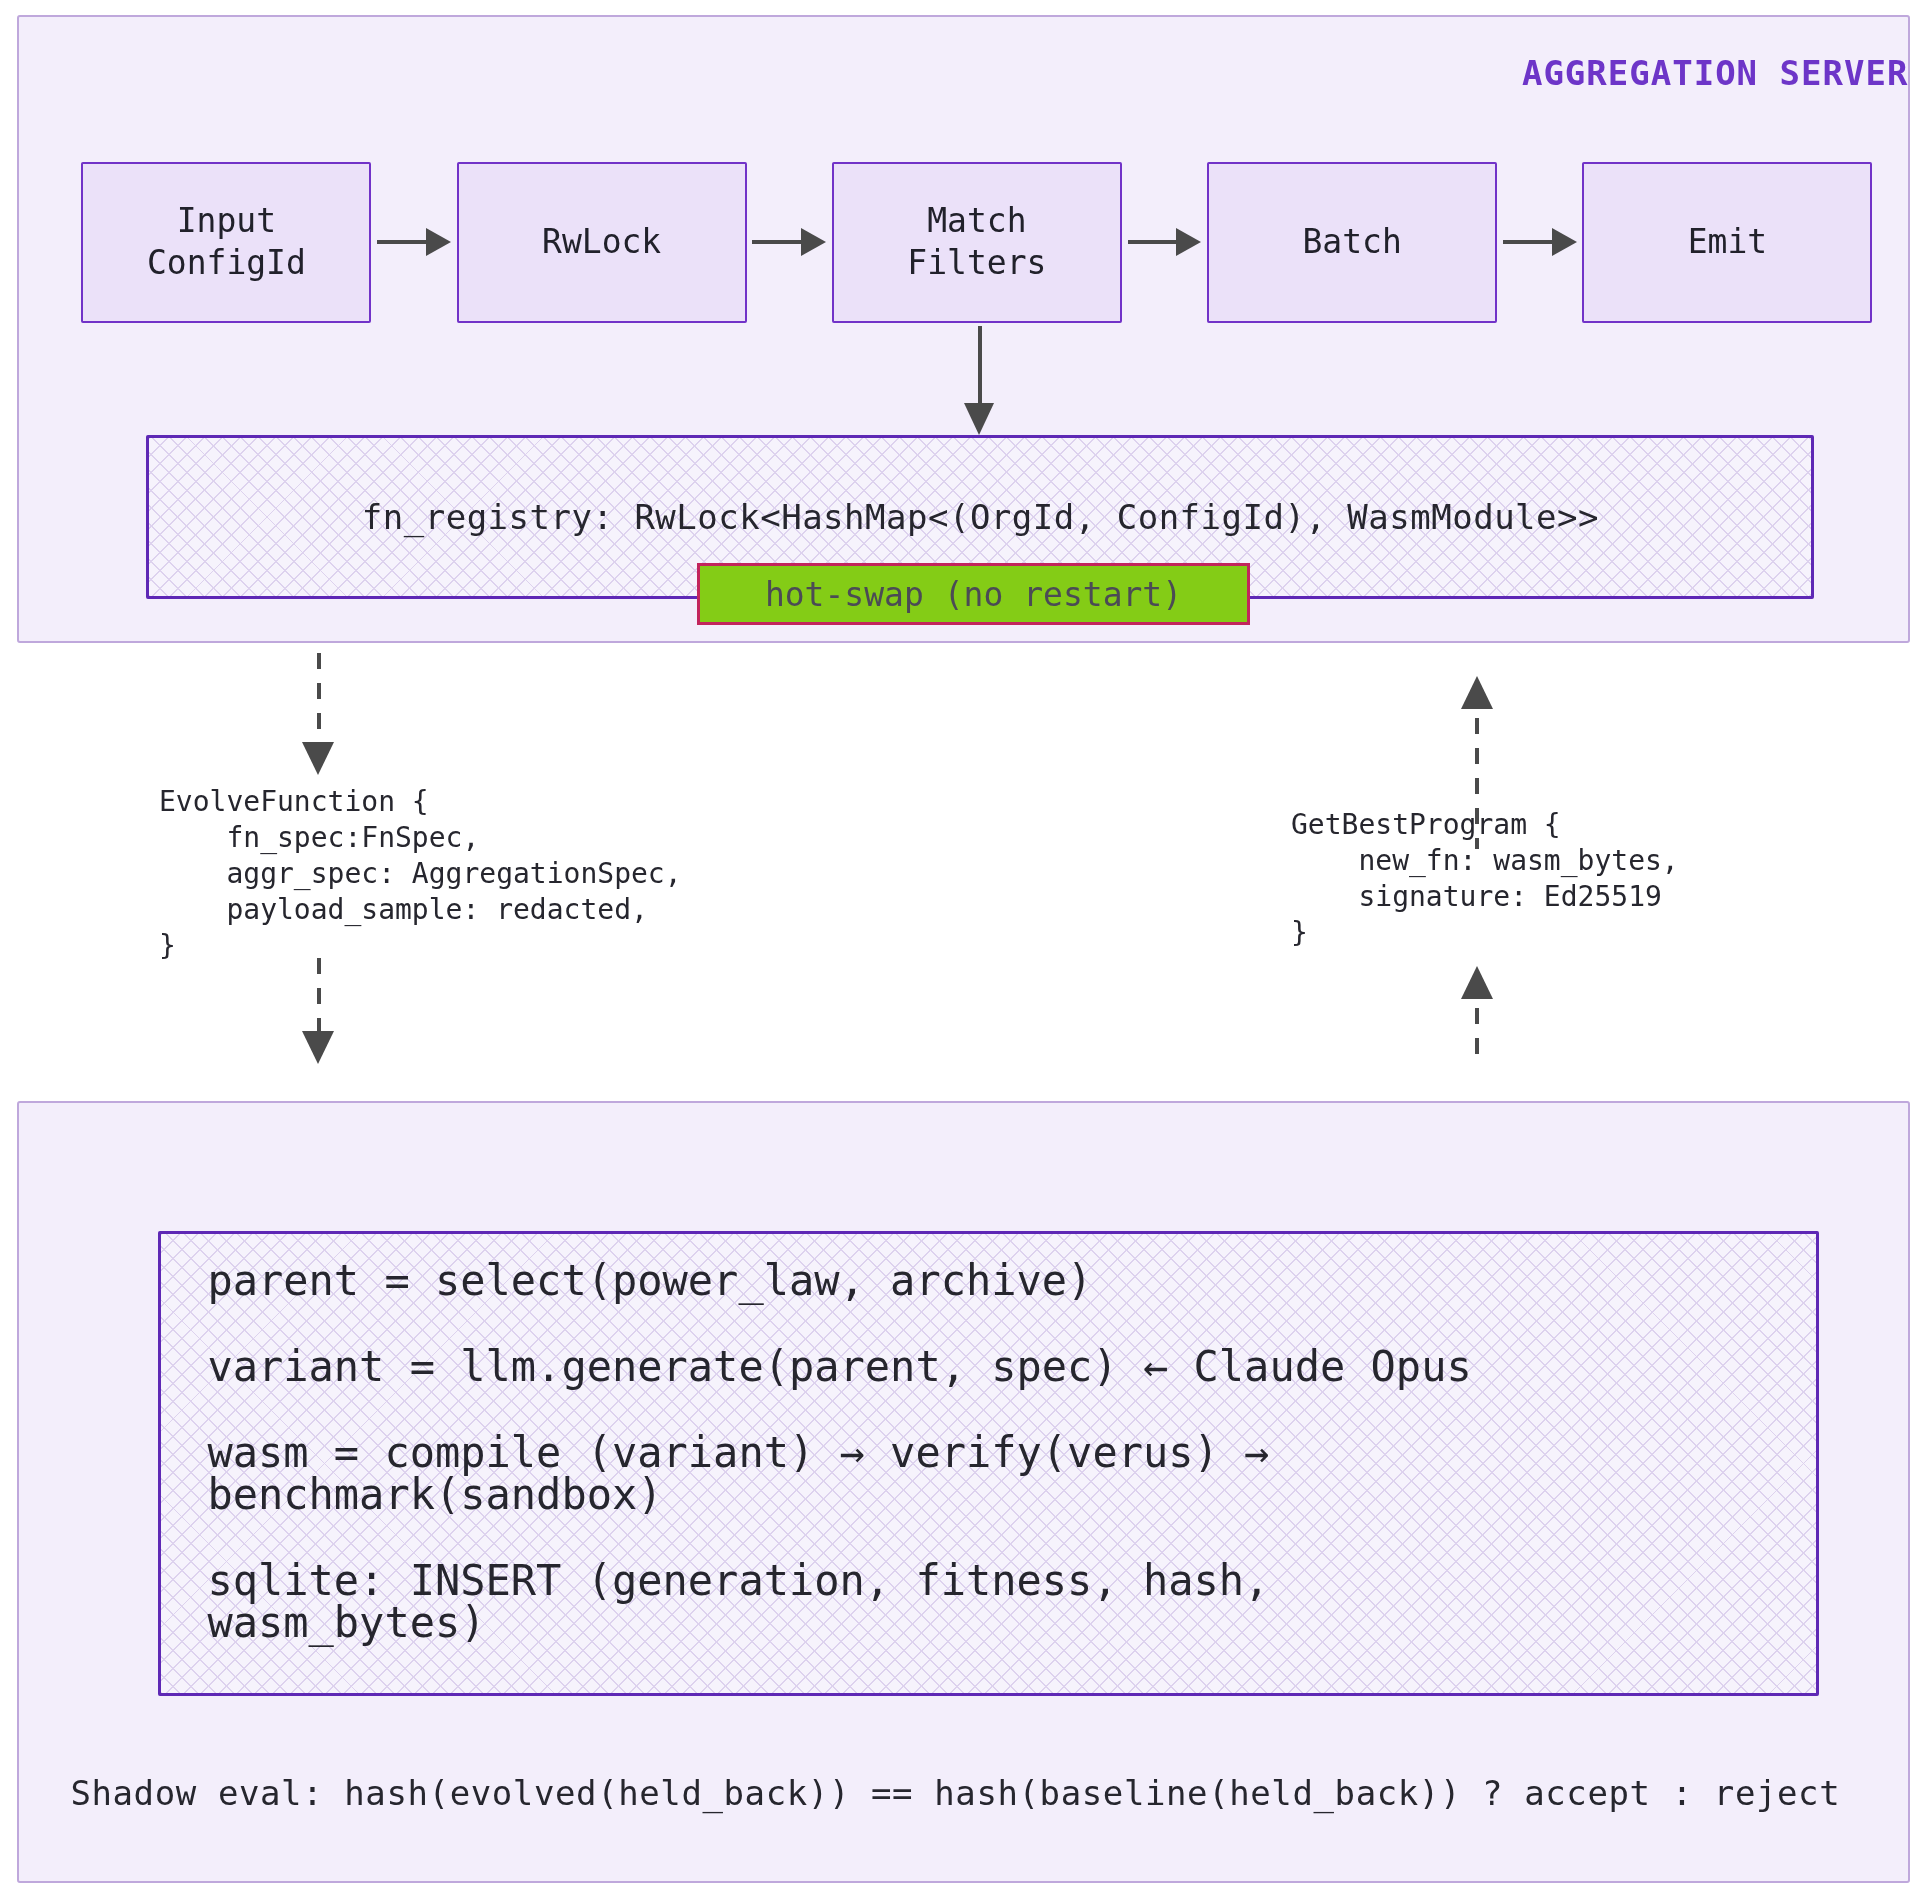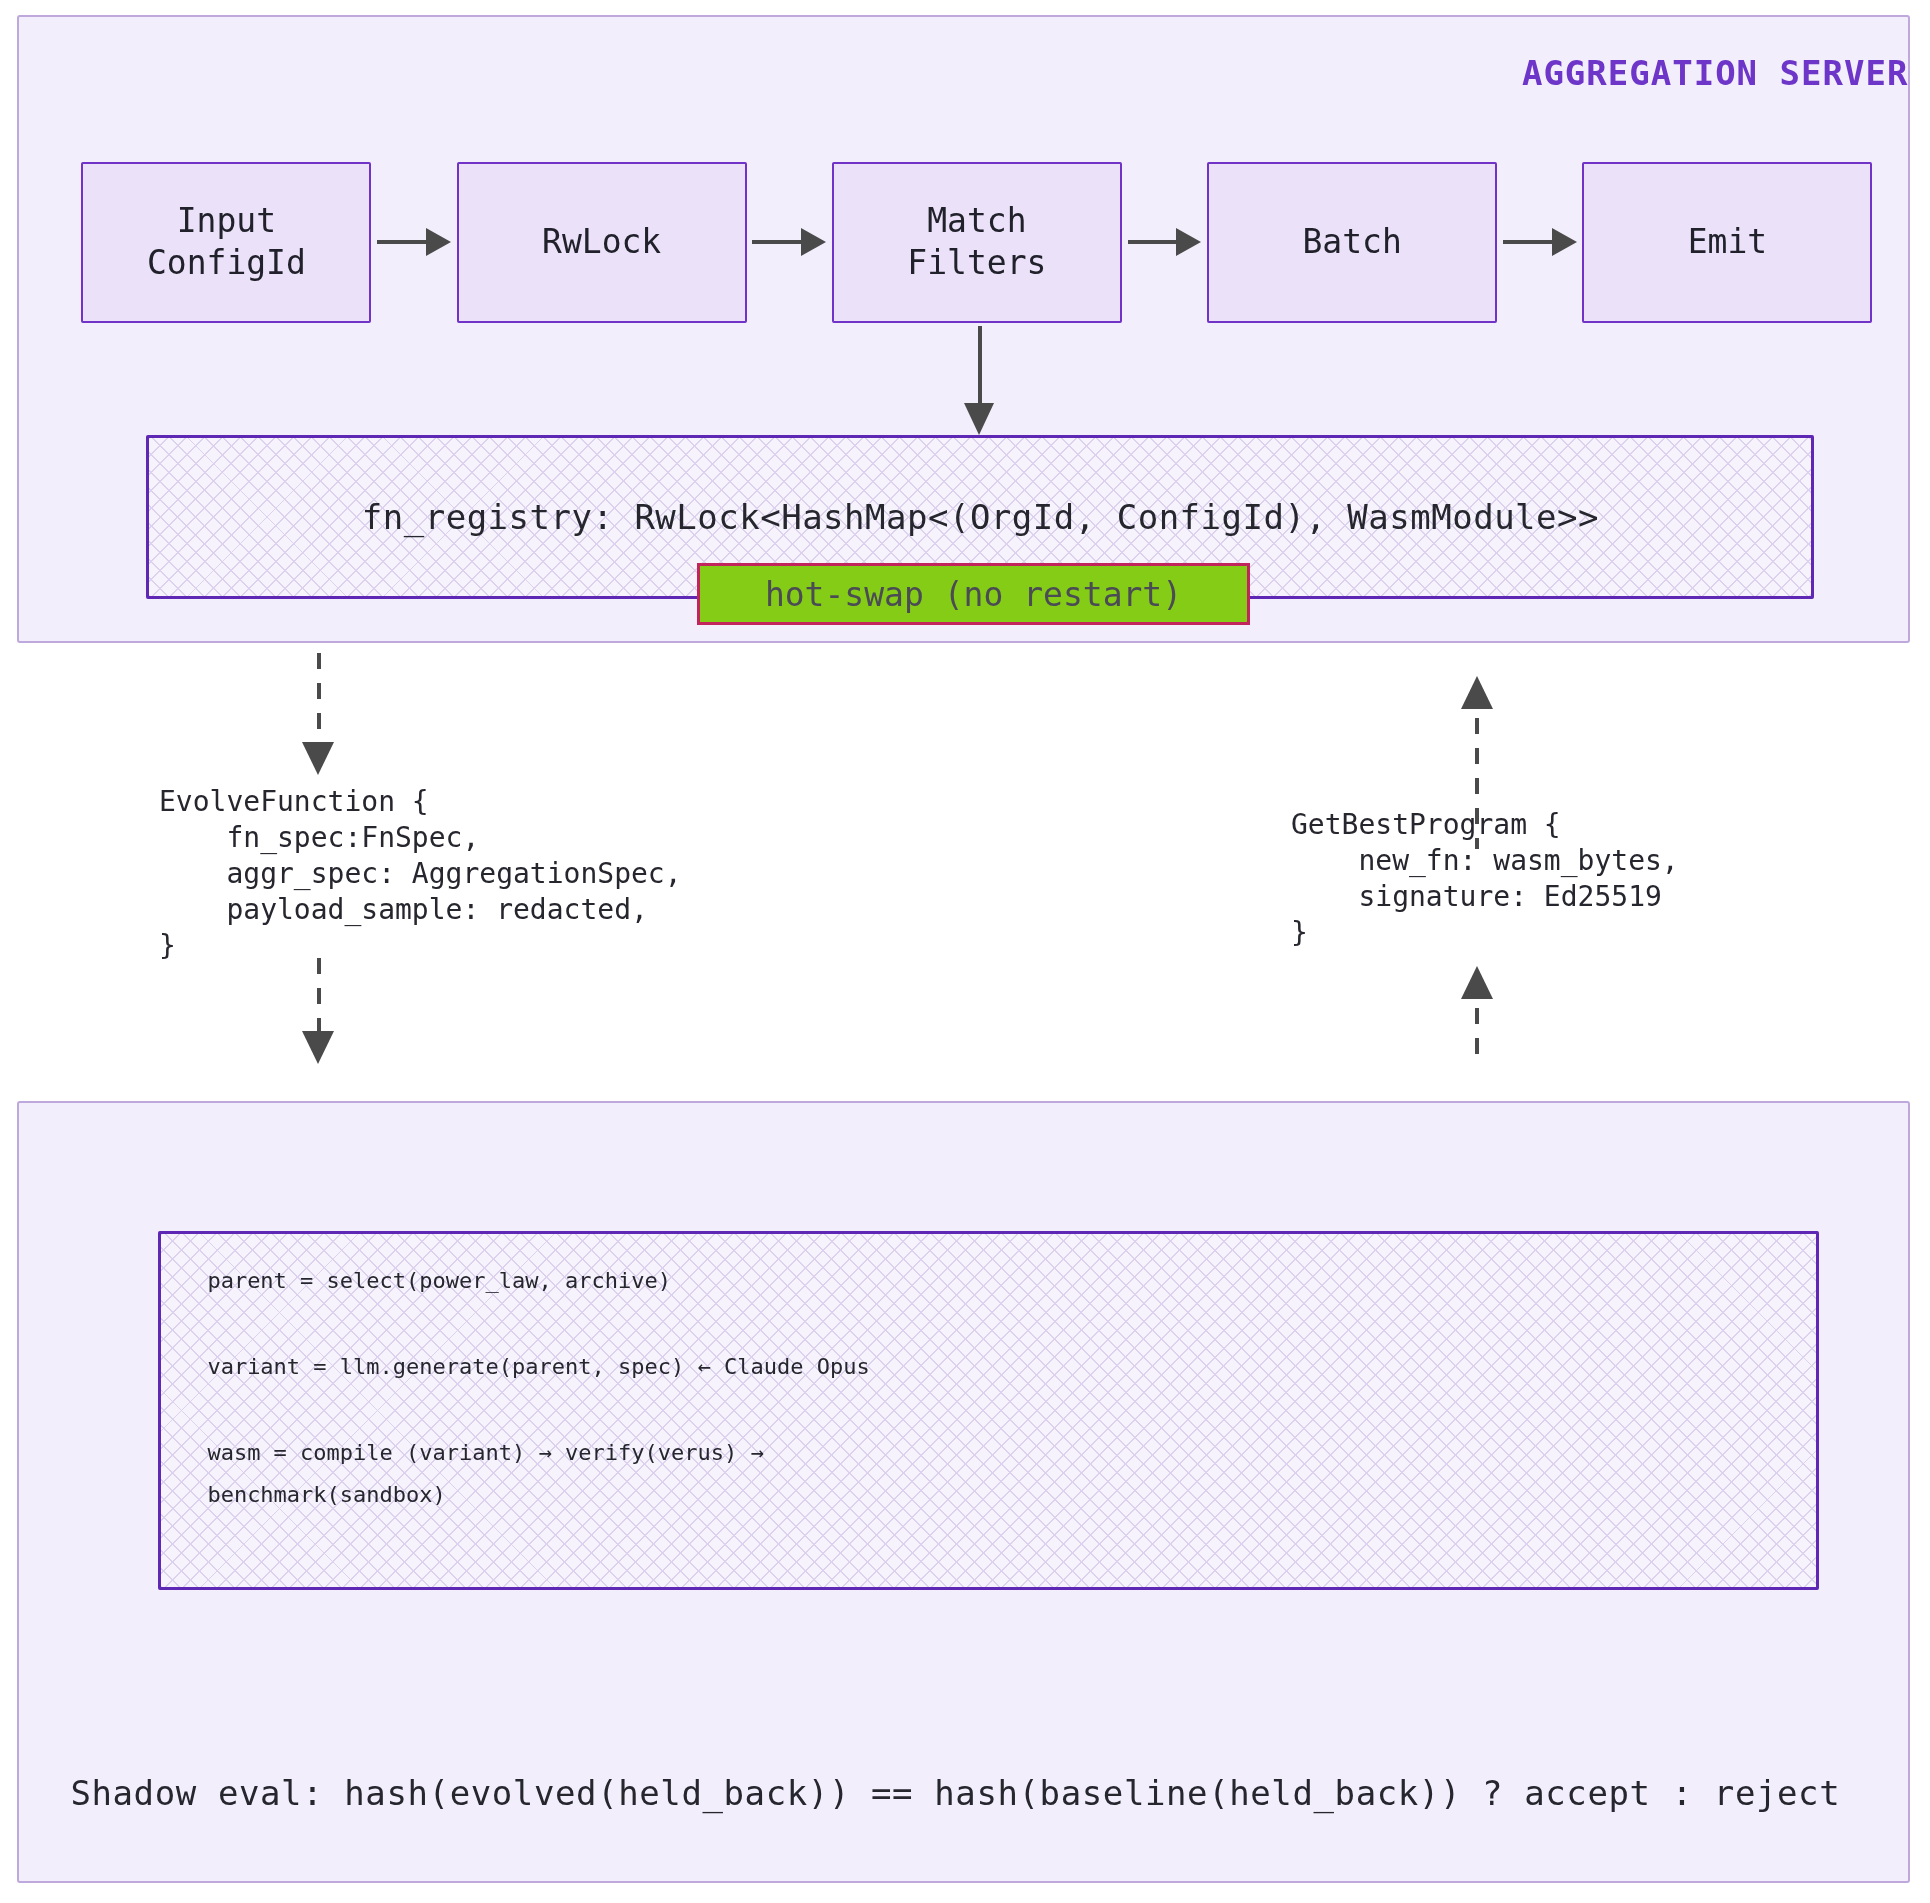--- a/index.html
+++ b/index.html
@@ -92,23 +92,23 @@
   #dash-right-2 { left:1475px; top:1008px; height:58px; }
 
   .msg {
     position:absolute; margin:0; font-size:28px; line-height:36px;
     white-space:pre; color:#26262e;
   }
   #evolve-msg  { left:159px;  top:784px; }
   #getbest-msg { left:1291px; top:807px; }
 
   #code-block {
-    position:absolute; left:139px; top:128px; width:1661px; height:359px;
+    position:absolute; left:139px; top:128px; width:1661px; height:465px;
     box-sizing:border-box; border:3.9px solid #5e28b5; border-radius:1.9px;
-    padding:26px 19.3px 0 46px; font-size:22px; line-height:42px; color:#26262e;
+    padding:26px 19.3px 0 46px; font-size:42px; line-height:42px; color:#26262e;
   }
   .stmt { margin:0 0 44px 0; white-space:pre; }
 
   #shadow-eval {
     position:absolute; left:51px; top:670px; font-size:34px;
     letter-spacing:0.6px; white-space:pre; color:#26262e;
   }
 </style>
 </head>
 <body>
@@ -177,17 +177,19 @@
 <div class="head-up" id="dash-right-2-head"></div>
 <div class="dash-v" id="dash-right-2"></div>
 
 <div class="panel" id="evo-panel">
 
   <div id="code-block" class="hatch">
     <pre class="stmt">parent = select(power_law, archive)</pre>
     <pre class="stmt">variant = llm.generate(parent, spec) ← Claude Opus</pre>
     <pre class="stmt">wasm = compile (variant) → verify(verus) →
 benchmark(sandbox)</pre>
+    <pre class="stmt">sqlite: INSERT (generation, fitness, hash,
+wasm_bytes)</pre>
   </div>
 
   <div id="shadow-eval">Shadow eval: hash(evolved(held_back)) == hash(baseline(held_back)) ? accept : reject</div>
 </div>
 
 
 </body></html>

